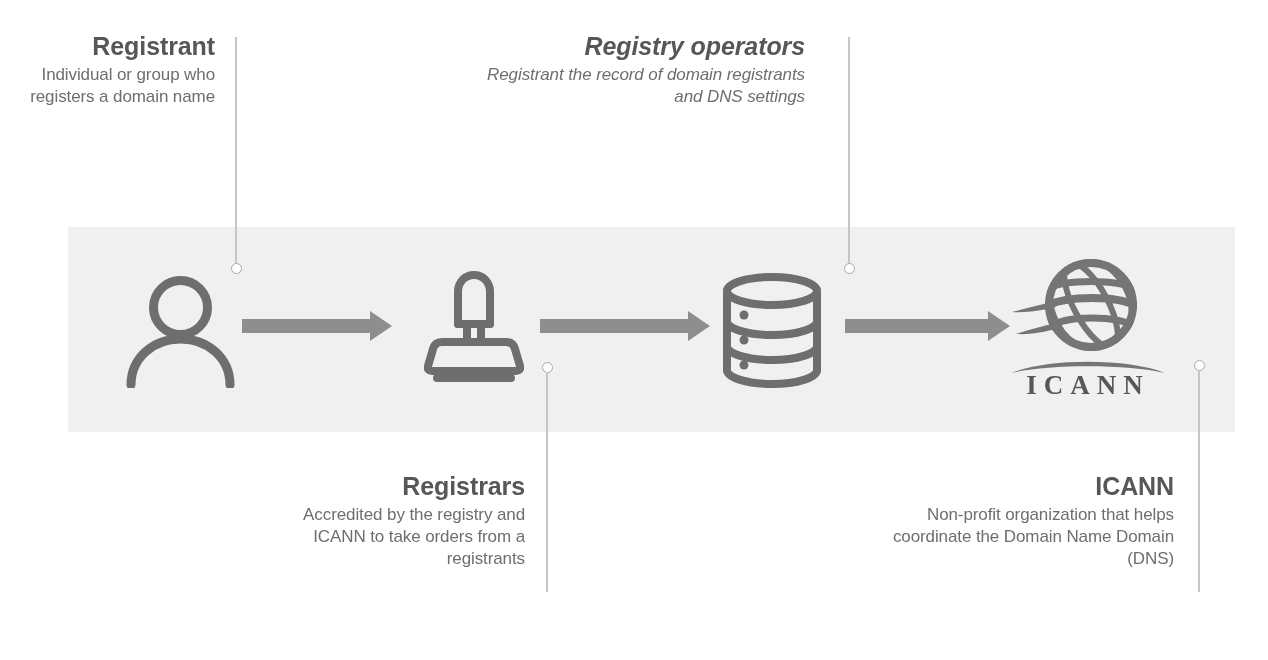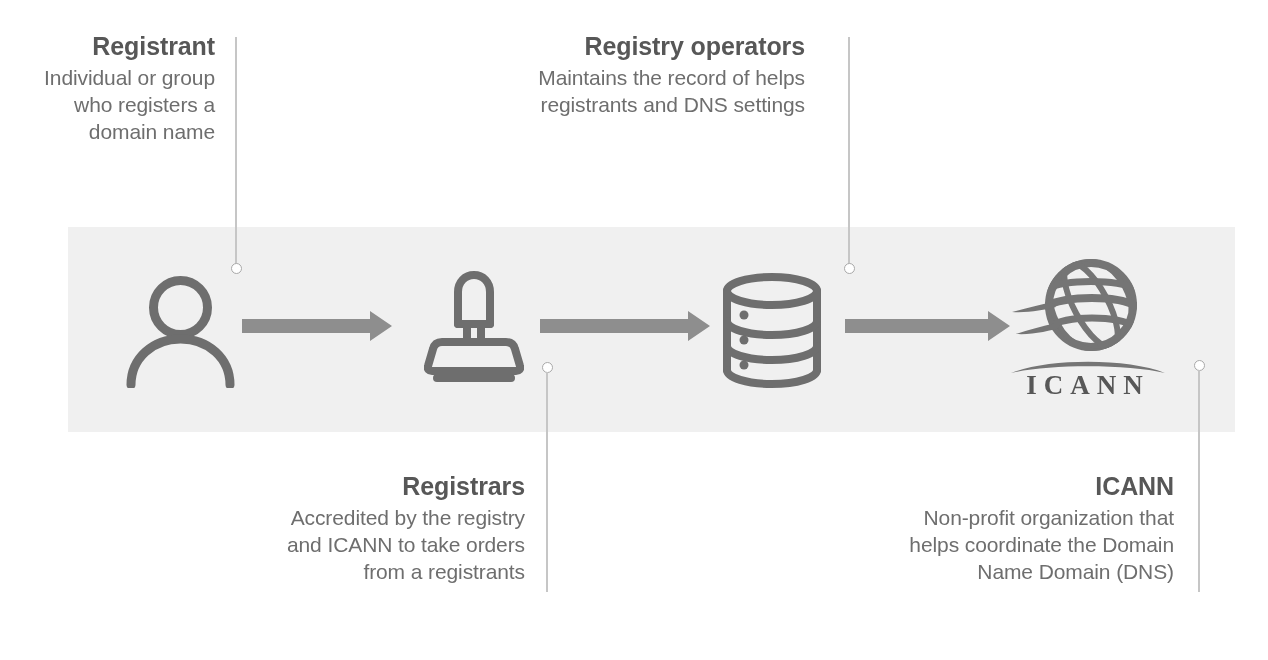--- a/index.html
+++ b/index.html
@@ -51,21 +51,21 @@
     line-height: 1.30;
   }
   .label-block .title {
     font-size: 25px;
     font-weight: bold;
     color: #575757;
     margin: 0 0 1px 0;
     letter-spacing: -0.1px;
   }
   .label-block .desc {
-    font-size: 21px;
+    font-size: 17px;
     color: #6e6e6e;
     margin: 0;
     letter-spacing: -0.1px;
   }
   .align-right { text-align: right; }
 
   
   .arrow { position: absolute; }
 
   
@@ -88,23 +88,23 @@
   <div class="connector" style="left:546px; top:372px; height:288px;"></div>
 
   <div class="conn-dot" style="left:1194px; top:360px;"></div>
   <div class="connector" style="left:1198px; top:370px; height:290px;"></div>
 
   <div class="label-block align-right" style="left:10px; top:30px; width:205px;">
     <div class="title">Registrant</div>
     <div class="desc">Individual or group who registers a domain name</div>
   </div>
 
-  <div class="label-block align-right" style="left:470px; top:30px; width:335px;">
+  <div class="label-block align-right" style="left:470px; top:30px; width:335px;font-style:italic;">
     <div class="title">Registry operators</div>
-    <div class="desc">Maintains the record of helps registrants and DNS settings</div>
+    <div class="desc">Registrant the record of domain registrants and DNS settings</div>
   </div>
 
   <div class="label-block align-right" style="left:285px; top:470px; width:240px;">
     <div class="title">Registrars</div>
     <div class="desc">Accredited by the registry and ICANN to take orders from a registrants</div>
   </div>
 
   <div class="label-block align-right" style="left:880px; top:470px; width:294px;">
     <div class="title">ICANN</div>
     <div class="desc">Non-profit organization that helps coordinate the Domain Name Domain (DNS)</div>

